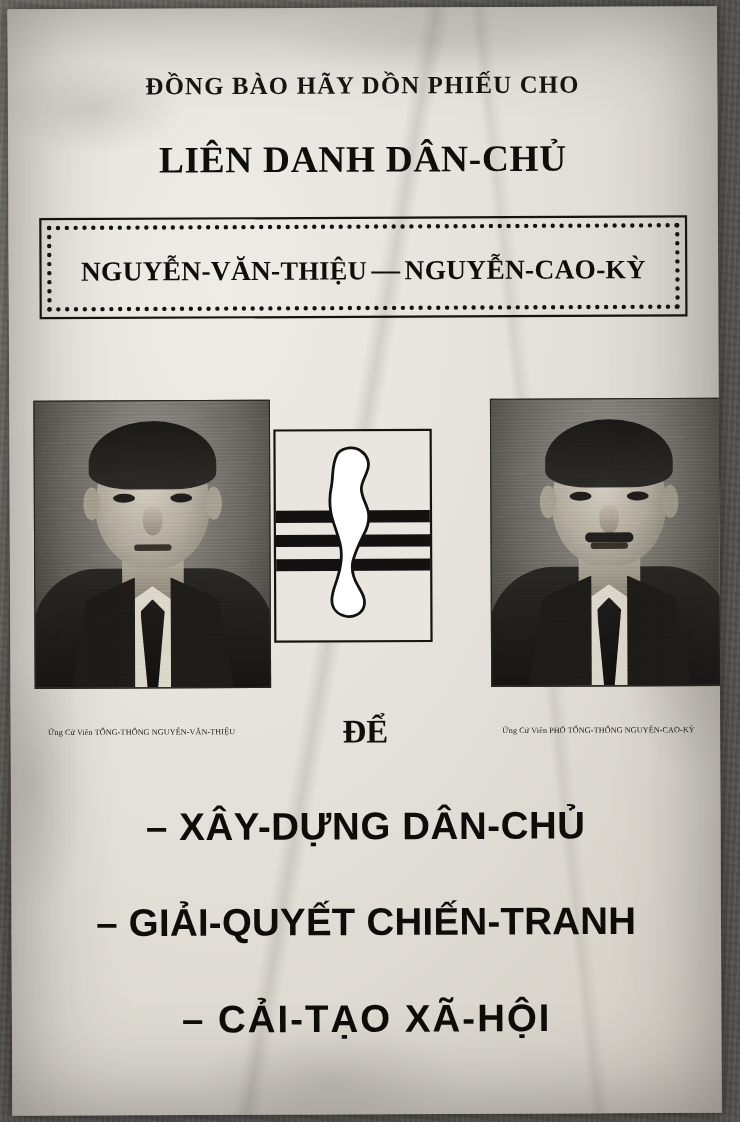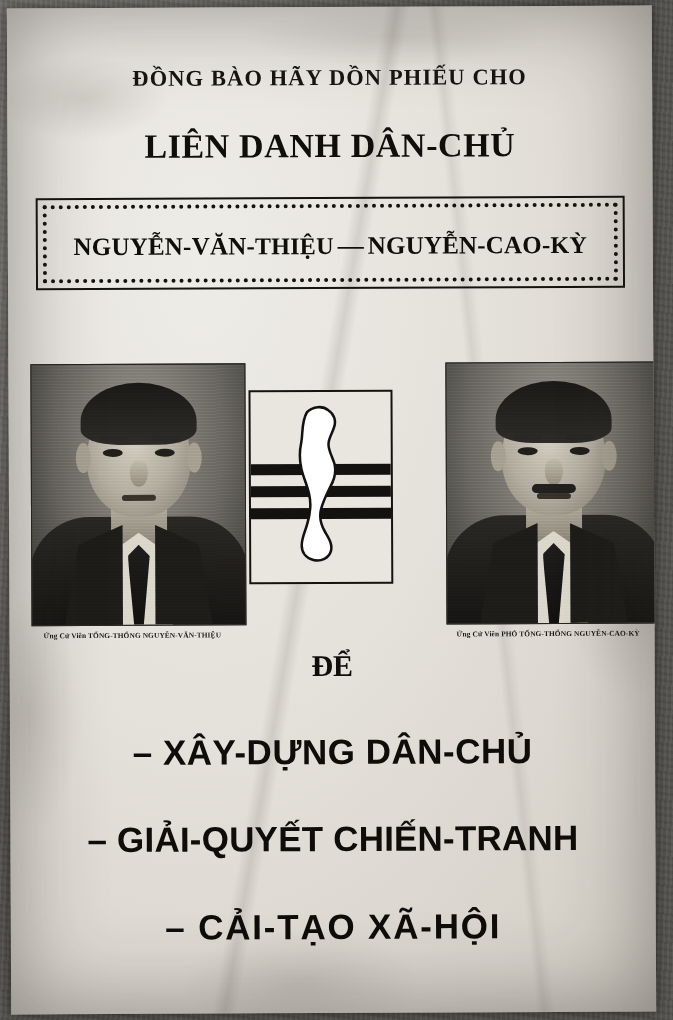--- a/index.html
+++ b/index.html
@@ -292,27 +292,27 @@
   .ph-lapel.r { left: 50%; margin-left: 16px; clip-path: polygon(0% 0%, 76% 20%, 100% 100%, 0% 100%); }
   .ph-grain {
     position: absolute;
     inset: 0;
     background-image: repeating-linear-gradient(0deg, rgba(255,255,255,0.035) 0 1px, rgba(0,0,0,0.045) 1px 3px);
     mix-blend-mode: overlay;
   }
 
   .caption {
     position: absolute;
-    top: 623px;
+    top: 653px;
     font-size: 7.4px;
     letter-spacing: 0.1px;
     color: #1b1916;
     white-space: nowrap;
     font-family: "Liberation Serif", serif;
-    font-weight: 700;
+    font-weight: 400;
     text-align: center;
   }
   .caption.left { left: 34px; }
   .caption.right { left: 447px; }
 
   
   .emblem {
     position: absolute;
     left: 240px;
     top: 383px;

